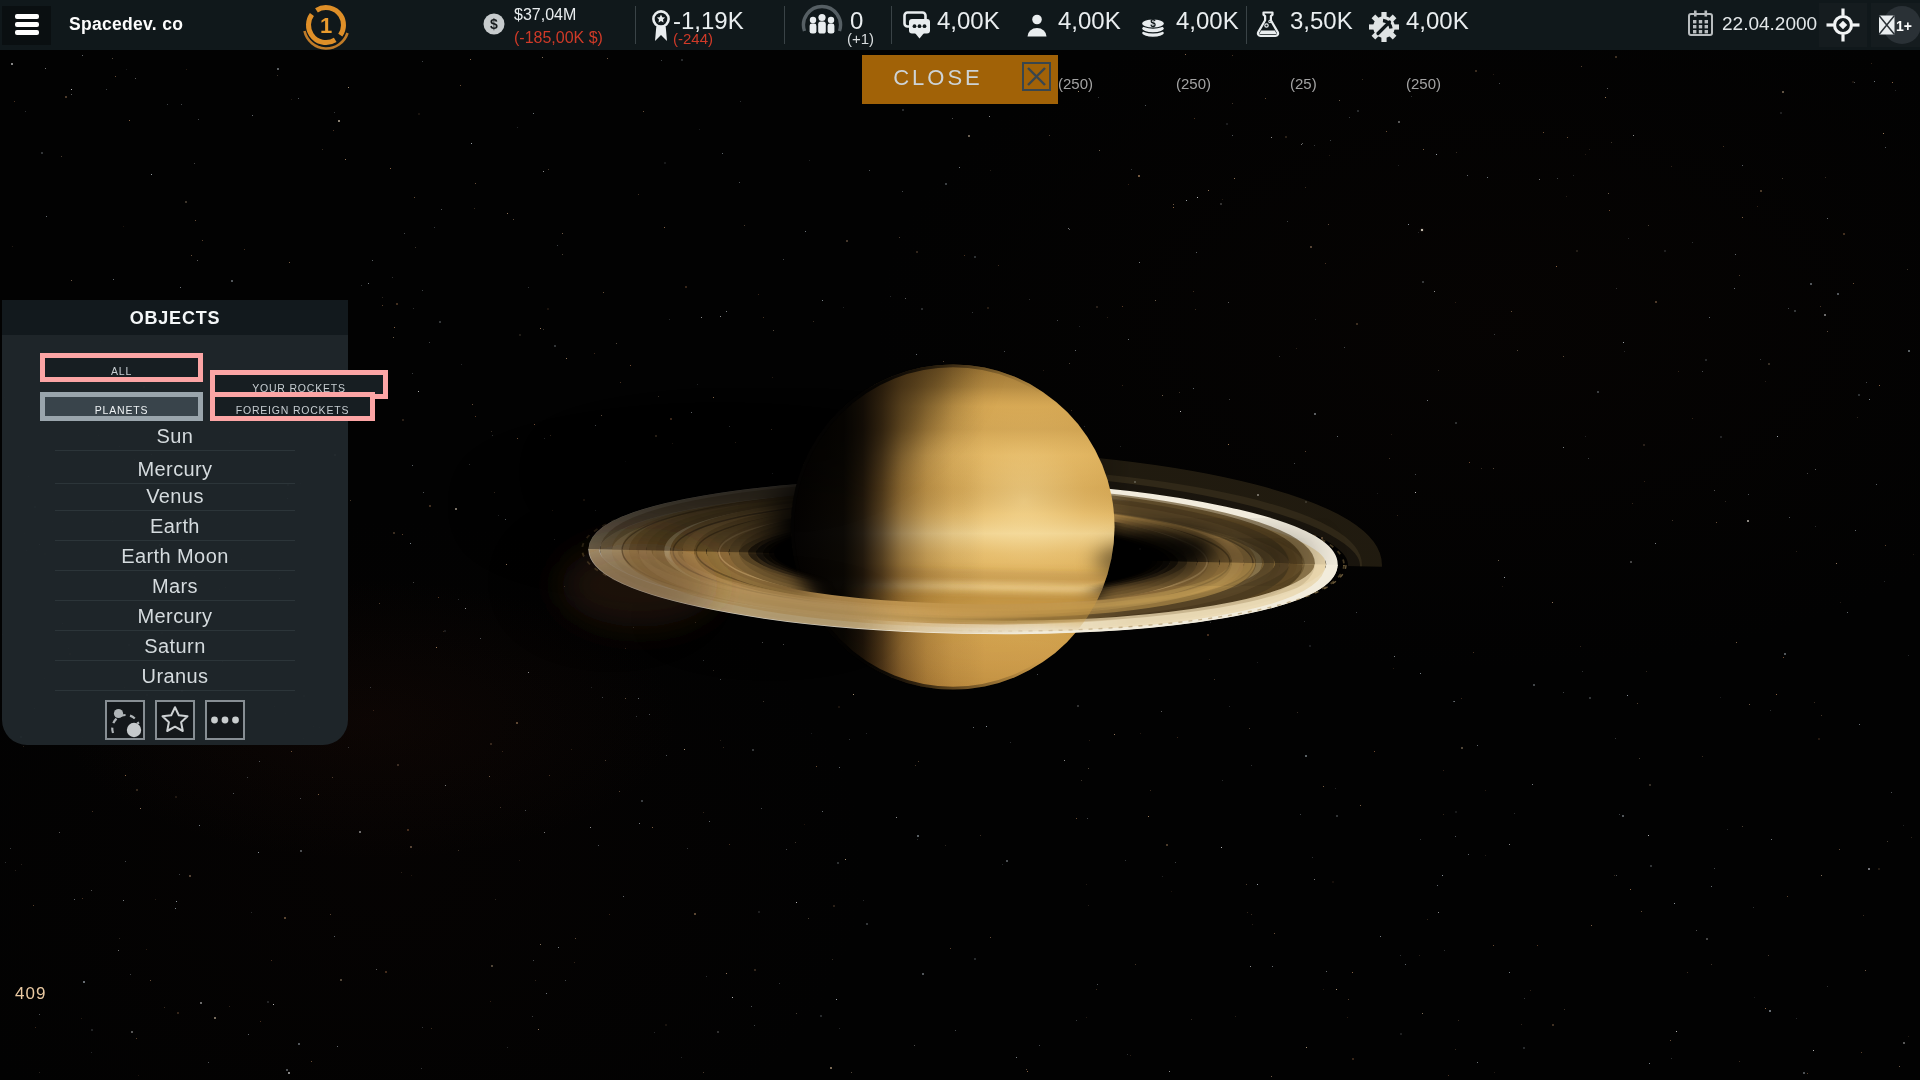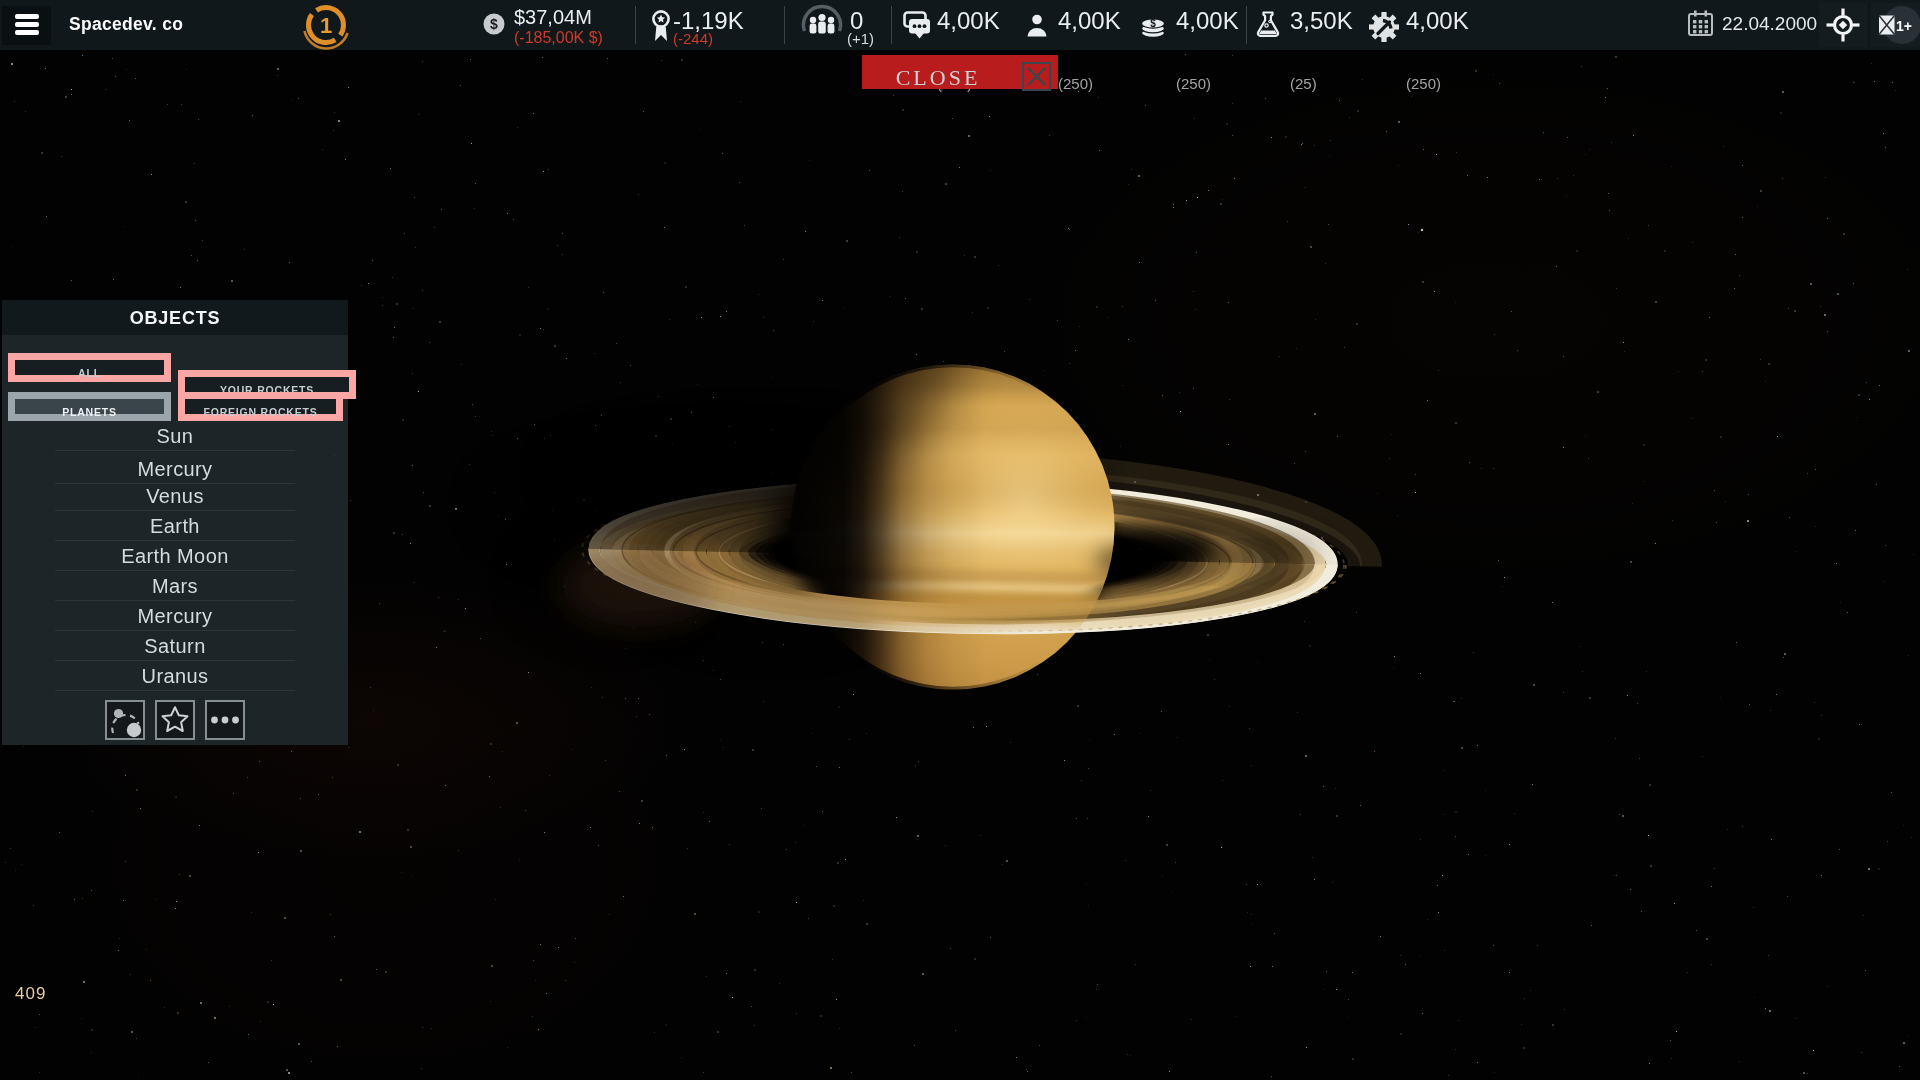--- a/index.html
+++ b/index.html
@@ -971,31 +971,31 @@
 1868px 868px rgba(220,220,228,0.7); }
 
 #topbar { position:absolute; left:0; top:0; width:1920px; height:50px; background:#10181b; }
 #topbar .sep { position:absolute; top:6px; width:1px; height:38px; background:#3a4347; }
 .v1 { position:absolute; font-size:24px; color:#e9edef; white-space:nowrap; }
 .v2 { position:absolute; font-size:15px; white-space:nowrap;text-align:center; }
 .green { color:#a3a3a3;margin-top:45px; } .red { color:#cf3a28; } .wsub { color:#d8dcde; }
 #hambox { position:absolute; left:2px; top:6px; width:49px; height:39px; background:#0a0f11; }
 #hambox span { position:absolute; left:13px; width:24px; height:4.5px; border-radius:2px; background:#fff; }
 #brand { position:absolute; left:69px; top:14px; font-size:17.5px; font-weight:bold; color:#fdfdfd; letter-spacing:0.3px; }
-#closebar { position:absolute; left:862px; top:55px; width:196px; height:34px; background:#b91c1c;font-family:Liberation Serif, serif; }
+#closebar { position:absolute; left:862px; top:55px; width:196px; height:49px; background:#a16207; }
 #closebar .txt { position:absolute; left:0px; top:10px; width:152px; text-align:center; font-size:22px; letter-spacing:3px; color:#cdd3d6; }
 #closebar .xbox { position:absolute; right:7px; top:7px; width:29px; height:29px; border:2px solid #39464e; }
 #num409 { position:absolute; left:15px; top:984px; font-size:17px; color:#e9c9a2; letter-spacing:1px; }
 
 #panel { position:absolute; left:2px; top:300px; width:346px; height:445px;
-  background:rgba(31,38,43,0.96); }
+  background:rgba(31,38,43,0.96);border-radius:25px; }
 #panel .hdr { position:absolute; left:0; top:0; width:100%; height:35px; background:#12191d;
   text-align:center; line-height:36px; font-size:18px; font-weight:bold; color:#f4f7f8; letter-spacing:0.8px; }
-#panel .btn { position:absolute; height:29px; background:#171e22; border:7px solid #fca5a5;
-  color:#c6cdd1; font-size:10.5px; font-weight:bold; letter-spacing:0.8px; text-align:center; line-height:27px; }
+#panel .btn { position:absolute; height:29px; background:#171e22; border:5px solid #fca5a5;
+  color:#c6cdd1; font-size:10.5px; font-weight:normal; letter-spacing:0.8px; text-align:center; line-height:27px;margin-left:32px; }
 #panel .btn.sel { background:#39444b; border-color:#9aa5ac; color:#eef2f4; }
 #panel .li { position:absolute; left:53px; width:240px; height:30px; line-height:30px;
   text-align:center; font-size:20px; color:#d5dbde; letter-spacing:0.4px;
   border-bottom:1px solid rgba(110,125,135,0.18); }
 #panel .ibox { position:absolute; top:400px; width:40px; height:40px; background:#14181b;
   border:2px solid #878e93; }
 </style></head>
 <body>
 <div id="scene"></div>
 <div style="position:absolute;left:60px;top:580px;width:620px;height:280px;background:radial-gradient(closest-side, rgba(70,28,14,0.13), rgba(0,0,0,0));"></div>
@@ -1219,21 +1219,21 @@
    <g transform="translate(30,28)">
      <circle r="17.5" fill="none" stroke="#df8f28" stroke-width="5" stroke-dasharray="48 7" transform="rotate(-123)"></circle>
      <path d="M -21.5 6 A 22.3 22.3 0 0 0 21.5 8" fill="none" stroke="#c07b28" stroke-width="2.6"></path>
      <text x="0" y="7.5" text-anchor="middle" font-size="22" font-weight="bold" fill="#e89b2e">1</text>
    </g>
  </svg>
  <svg width="26" height="26" style="position:absolute;left:481px;top:11px">
    <circle cx="13" cy="13" r="10.5" fill="#c7cbcd"></circle>
    <text x="13" y="18" text-anchor="middle" font-size="14" font-weight="bold" fill="#15191b">$</text>
  </svg>
- <div class="v1" style="left:514px;top:6px;font-size:20px">$37,04M</div>
+ <div class="v1" style="left:514px;top:6px;font-size:16px">$37,04M</div>
  <div class="v2 red" style="left:514px;top:29px;font-size:16px">(-185,00K $)</div>
  <div class="sep" style="left:635px"></div>
  <svg width="30" height="36" style="position:absolute;left:646px;top:8px">
    <circle cx="15" cy="11" r="7.6" fill="none" stroke="#e9edef" stroke-width="2.6"></circle>
    <path d="M15 6.6 L16.3 9.2 L19.1 9.6 L17 11.6 L17.5 14.4 L15 13 L12.5 14.4 L13 11.6 L10.9 9.6 L13.7 9.2 Z" fill="#e9edef"></path>
    <path d="M10.3 18.5 L9 33 L15 27 L21 33 L19.7 18.5 Z" fill="#e9edef"></path>
  </svg>
  <div class="v1" style="left:673px;top:7px">-1,19K</div>
  <div class="v2 red" style="left:673px;top:30px">(-244)</div>
  <div class="sep" style="left:784px"></div>

